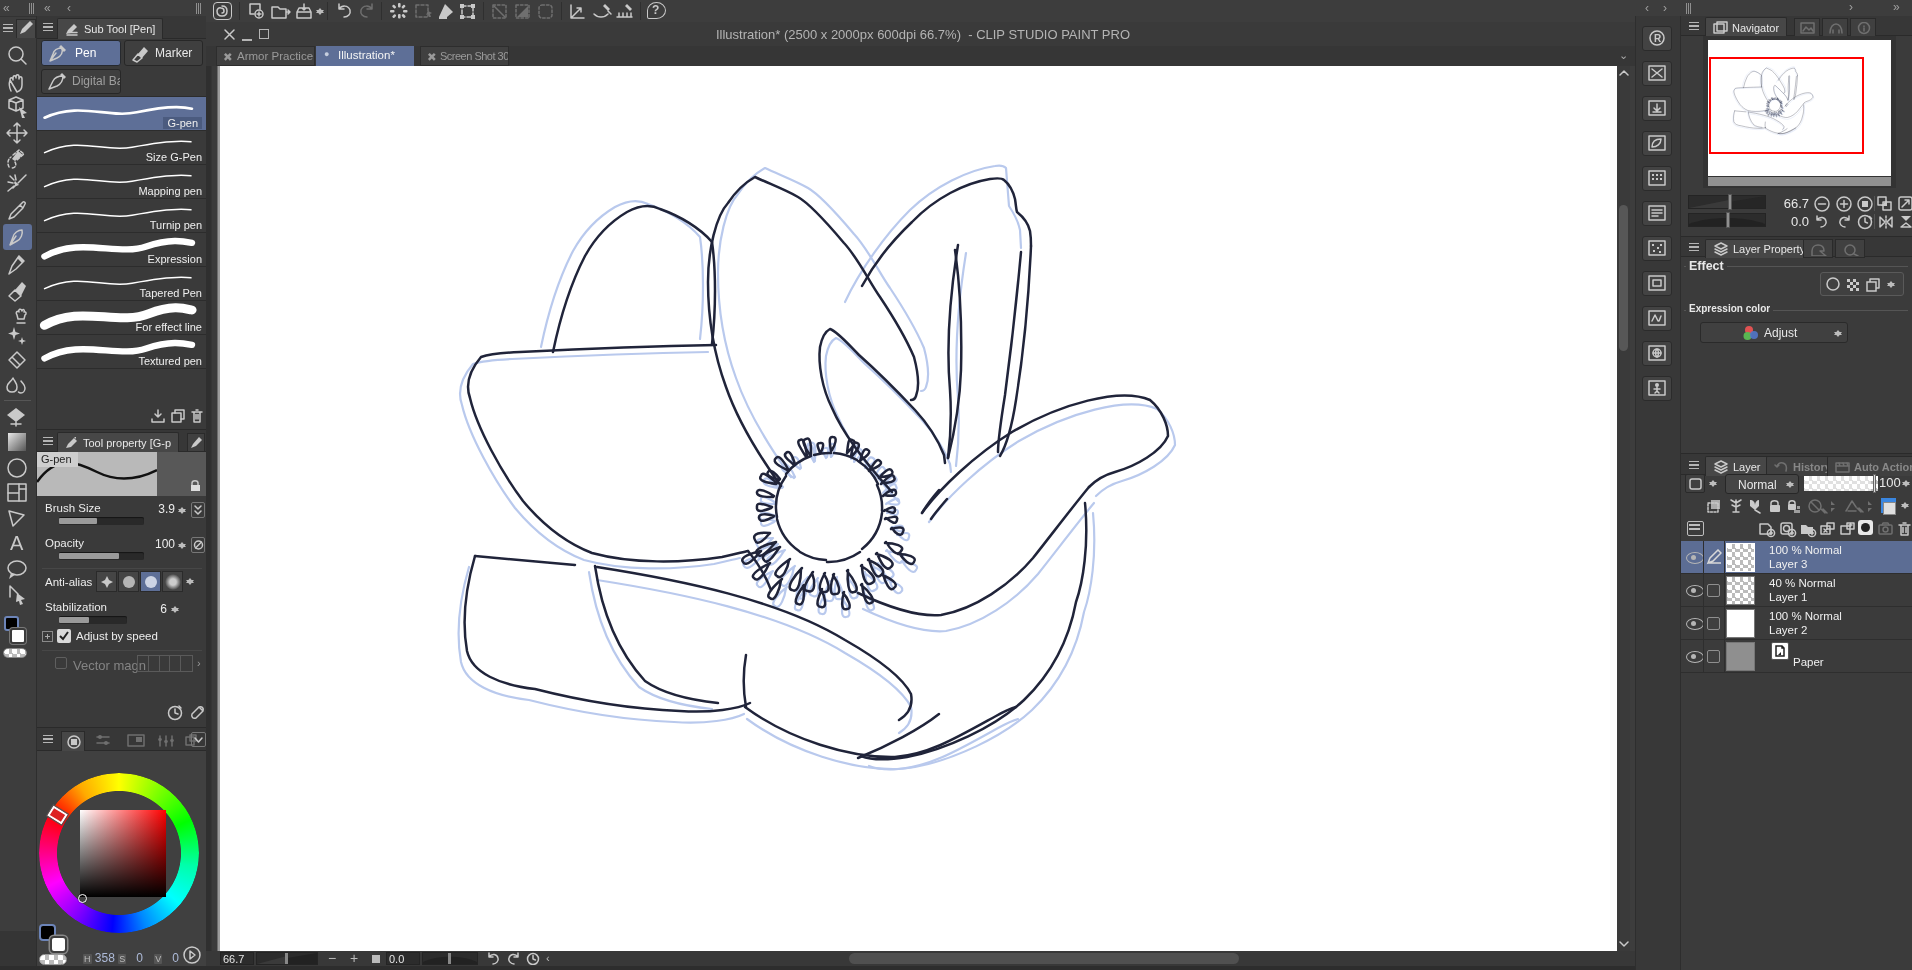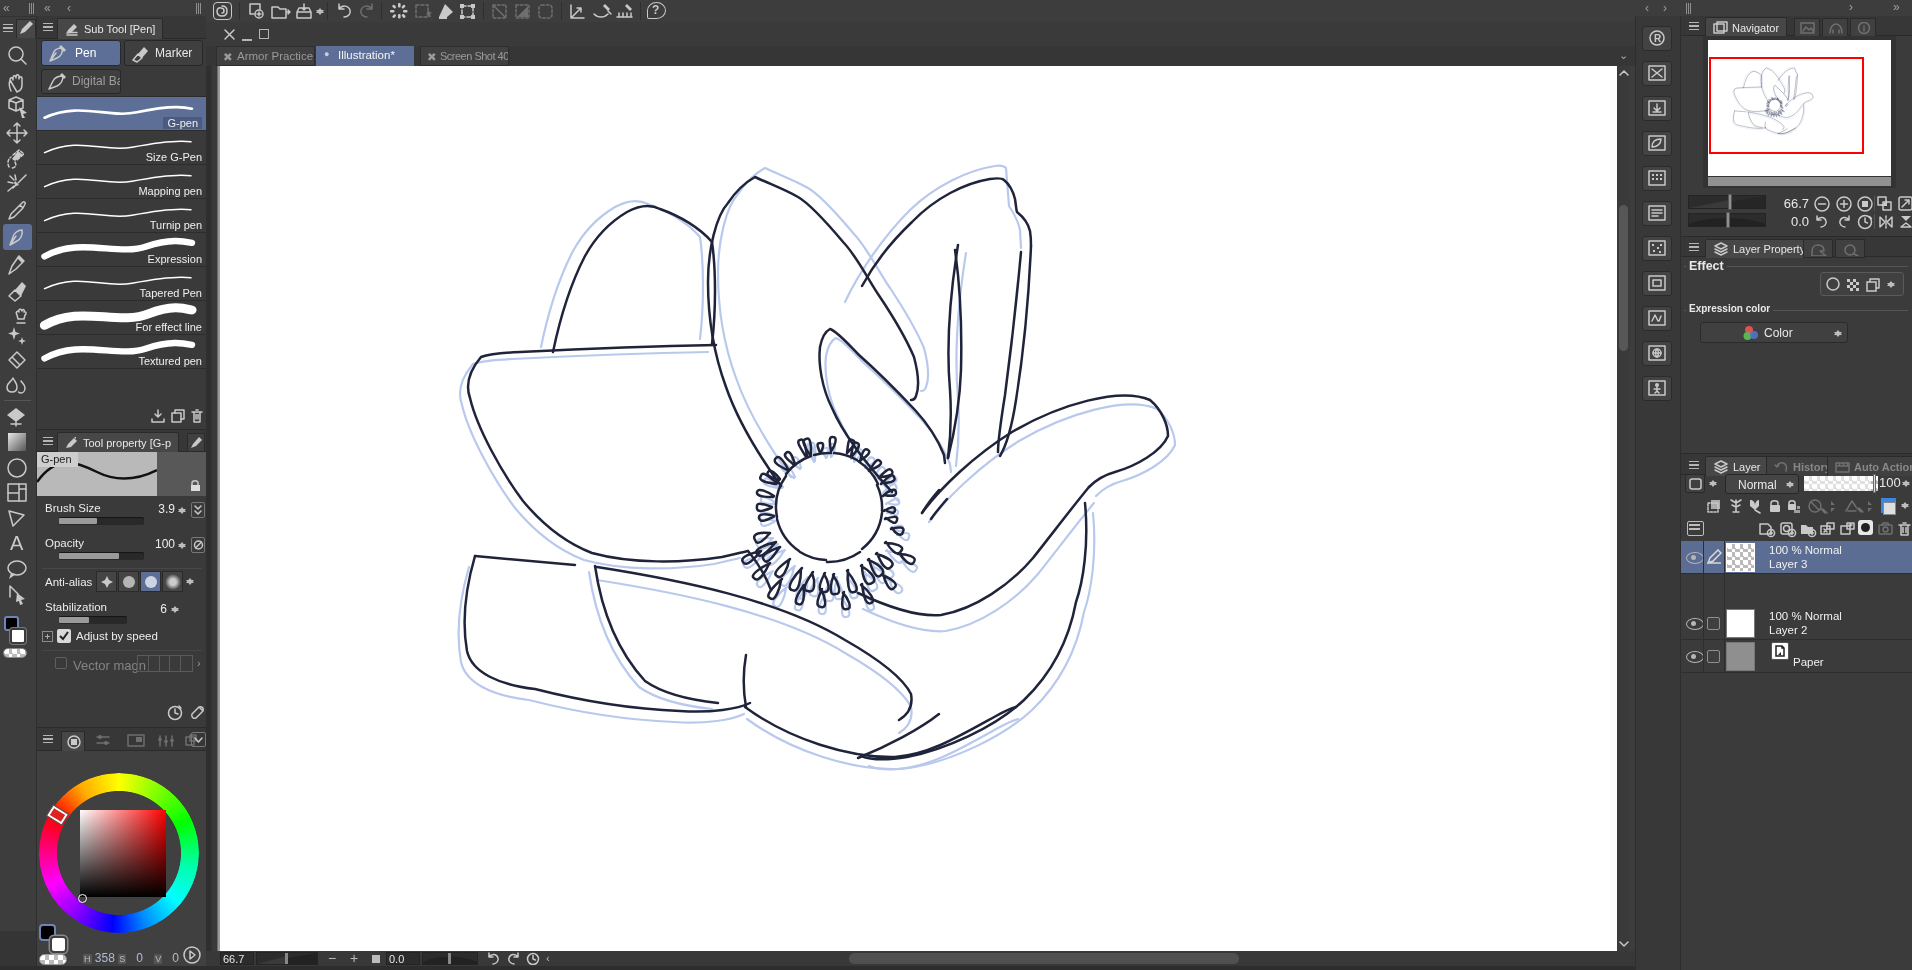--- a/index.html
+++ b/index.html
@@ -493,34 +493,35 @@
         <span style="position:absolute;left:4px;top:0px;color:#c9c9c9;font-size:12px;font-weight:bold;">?</span>
       </div>
 </div>
 
 <div class="abs" id="titlebar" style="left:206px;top:22px;width:1434px;height:24px;background:#3a3a3a;">
   <svg class="ic" style="left:17px;top:6px;" width="14" height="13">
         <path class="st" d="M2 2 L11 11 M11 2 L2 11" stroke="#b5b5b5"></path>
       </svg>
   <div class="abs" style="left:36px;top:17px;width:10px;height:2px;background:#b5b5b5;"></div>
   <div class="abs" style="left:53px;top:7px;width:10px;height:10px;border:1.5px solid #b5b5b5;"></div>
+  <div class="abs" style="left:0;right:0;top:5px;text-align:center;color:#b4b4b4;font-size:13px;">Illustration* (2500 x 2000px 600dpi 66.7%)&nbsp; - CLIP STUDIO PAINT PRO</div>
 </div>
 
 <div class="abs" id="tabrow" style="left:206px;top:46px;width:1434px;height:20px;background:#363636;">
   <div class="abs" style="left:10px;top:0;height:20px;width:99px;background:#404040;border:1px solid #2d2d2d;color:#9a9a9a;font-size:11.5px;">
         <span style="position:absolute;left:6px;top:3px;">✖</span>
         <span style="position:absolute;left:20px;top:3px;white-space:nowrap;">Armor Practice</span>
       </div>
   <div class="abs" style="left:110px;top:0;height:20px;width:98px;background:#5e6f97;color:#f4f4f4;font-size:11.5px;">
         <span style="position:absolute;left:8px;top:3px;color:#c6cede;font-size:9px;">●</span>
         <span style="position:absolute;left:22px;top:3px;">Illustration*</span>
       </div>
   <div class="abs" style="left:214px;top:0;height:20px;width:89px;background:#404040;border:1px solid #2d2d2d;color:#9a9a9a;font-size:11.5px;">
         <span style="position:absolute;left:6px;top:3px;">✖</span>
-        <span style="position:absolute;left:19px;top:3px;white-space:nowrap;overflow:hidden;width:68px;font-size:11px;letter-spacing:-0.5px;">Screen Shot 40</span>
+        <span style="position:absolute;left:19px;top:3px;white-space:nowrap;overflow:hidden;width:68px;font-size:11px;letter-spacing:-0.5px;">Screen Shot 30</span>
       </div>
 </div>
 
 <div class="abs" id="canvas" style="left:206px;top:66px;width:1411px;height:885px;background:#3a3a3a;overflow:hidden;">
 <svg width="1411" height="885" viewBox="206 66 1411 885" style="position:absolute;left:0;top:0">
 <rect x="206" y="66" width="1411" height="885" fill="#3a3a3a"></rect>
 <rect x="206" y="66" width="5.5" height="885" fill="#2f2f2f"></rect>
 <rect x="217.5" y="66" width="2.5" height="885" fill="#9b9b9b"></rect>
 <rect x="220" y="66" width="1397" height="885" fill="#ffffff"></rect>
 <g id="flowerart">
@@ -902,21 +903,21 @@
     <div class="spin" style="left:66px;top:4px;"></div>
   </div>
   <div class="abs" style="left:5px;top:287px;font-size:10px;font-weight:bold;color:#e8e8e8;background:#3b3b3b;padding:0 3px;z-index:2;">Expression color</div>
   <div class="abs" style="left:3px;top:294px;width:224px;height:1px;background:#555;"></div>
   <div class="abs" style="left:19px;top:306px;width:148px;height:21px;background:#404040;border:1px solid #2a2a2a;border-radius:3px;">
     <svg style="position:absolute;left:42px;top:2px;" width="17" height="16">
           <circle cx="6" cy="5" r="4" fill="#e05252"></circle>
           <circle cx="4.5" cy="11" r="4" fill="#5ab552"></circle>
           <circle cx="11" cy="10" r="4" fill="#5277c8" fill-opacity="0.9"></circle>
         </svg>
-    <span style="position:absolute;left:63px;top:3px;font-size:12px;color:#e8e8e8;">Color</span>
+    <span style="position:absolute;left:63px;top:3px;font-size:12px;color:#e8e8e8;">Adjust</span>
     <div class="spin" style="left:133px;top:3px;"></div>
   </div>
 
   <div class="abs" style="left:0;top:437px;width:232px;height:22px;background:#373737;border-bottom:1px solid #2a2a2a;border-top:1px solid #2a2a2a;">
     <div class="hamb" style="left:8px;top:7px;">
           <i></i>
         </div>
     <div class="ptab" style="left:24px;top:2px;height:20px;">
       <svg width="16" height="14">
             <path class="st" d="M8 1 L14 4 L8 7 L2 4 Z M2 7 L8 10 L14 7 M2 10 L8 13 L14 10" stroke-width="1.2"></path>
@@ -1036,20 +1037,27 @@
 
   <div class="abs" id="layerrows" style="left:0;top:525px;width:232px;height:136px;">
         <div class="abs" style="left:0;top:0px;width:232px;height:33px;background:#5c6d94;border-bottom:1px solid #2e2e2e;">
           <div class="eye" style="left:5px;top:11px;"></div>
           <svg style="position:absolute;left:25px;top:8px;" width="16" height="16">
             <path d="M2 14 L4 9 L12 1 L15 4 L7 12 Z M2 14 L15 14" fill="none" stroke="#d8d8d8" stroke-width="1.5"></path>
           </svg>
           <div class="abs checker" style="left:45px;top:2px;width:29px;height:29px;background-size:8px 8px;border:1.5px solid #fff;"></div>
           <div class="abs" style="left:88px;top:3px;font-size:11.5px;color:#f0f0f0;">100 % Normal</div>
           <div class="abs" style="left:88px;top:17px;font-size:11.5px;color:#f0f0f0;">Layer 3</div>
+        </div>
+        <div class="abs" style="left:0;top:33px;width:232px;height:33px;border-bottom:1px solid #2e2e2e;">
+          <div class="eye" style="left:5px;top:11px;"></div>
+          <div class="chk" style="left:26px;top:10px;"></div>
+          <div class="abs checker" style="left:45px;top:2px;width:29px;height:29px;background-size:8px 8px;border:1px solid #777;"></div>
+          <div class="abs" style="left:88px;top:3px;font-size:11.5px;color:#f0f0f0;">40 % Normal</div>
+          <div class="abs" style="left:88px;top:17px;font-size:11.5px;color:#f0f0f0;">Layer 1</div>
         </div>
         <div class="abs" style="left:0;top:66px;width:232px;height:33px;border-bottom:1px solid #2e2e2e;">
           <div class="eye" style="left:5px;top:11px;"></div>
           <div class="chk" style="left:26px;top:10px;"></div>
           <div class="abs" style="left:45px;top:2px;width:29px;height:29px;background:#fff;border:1px solid #777;"></div>
           <div class="abs" style="left:88px;top:3px;font-size:11.5px;color:#f0f0f0;">100 % Normal</div>
           <div class="abs" style="left:88px;top:17px;font-size:11.5px;color:#f0f0f0;">Layer 2</div>
         </div>
         <div class="abs" style="left:0;top:99px;width:232px;height:33px;border-bottom:1px solid #2e2e2e;">
           <div class="eye" style="left:5px;top:11px;"></div>

